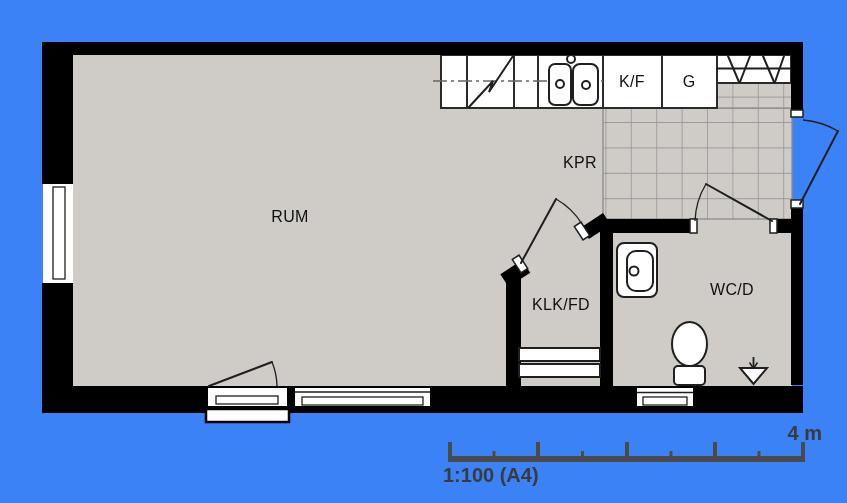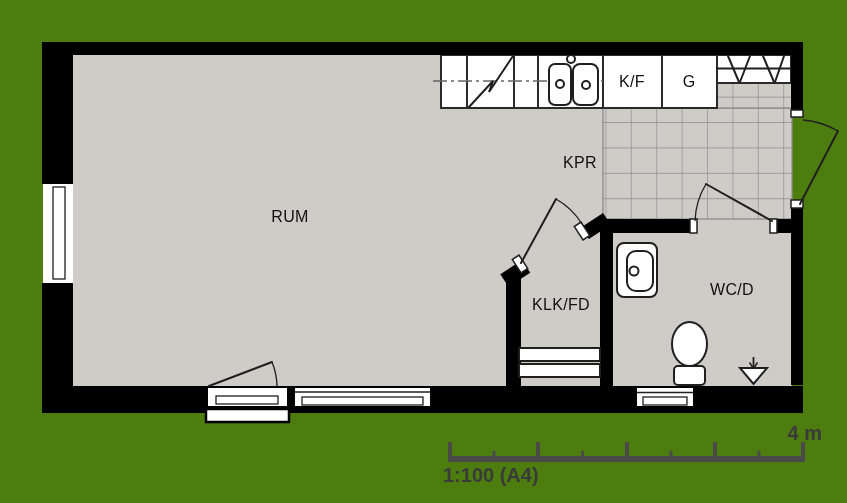--- a/index.html
+++ b/index.html
@@ -1,16 +1,16 @@
 <!DOCTYPE html>
 <html><head>
 <meta charset="utf-8">
 <style>
   html,body{margin:0;padding:0;background:#ffffff;}
-  .canvas{position:relative;width:847px;height:503px;background:#4d7c0f;overflow:hidden;}
+  .canvas{position:relative;width:847px;height:503px;background:#3b82f6;overflow:hidden;}
   svg{display:block;}
   .wall{fill:#000000;stroke:none;}
   .ln{stroke:#1f1f1f;stroke-width:2;fill:none;stroke-linecap:round;}
   .thin{stroke:#1f1f1f;stroke-width:1.3;fill:none;}
   .fixture{fill:#ffffff;stroke:#1f1f1f;stroke-width:2;}
   .jamb{fill:#ffffff;stroke:#1f1f1f;stroke-width:1.5;}
   .opening{fill:#ffffff;stroke:none;}
   .counter{fill:#ffffff;stroke:#2a2a2a;stroke-width:2;}
   .label{font-family:"Liberation Sans",sans-serif;font-size:16px;fill:#111111;letter-spacing:0.3px;}
   .scale-text{font-family:"Liberation Sans",sans-serif;font-size:20px;font-weight:bold;fill:#3a3a3a;}

